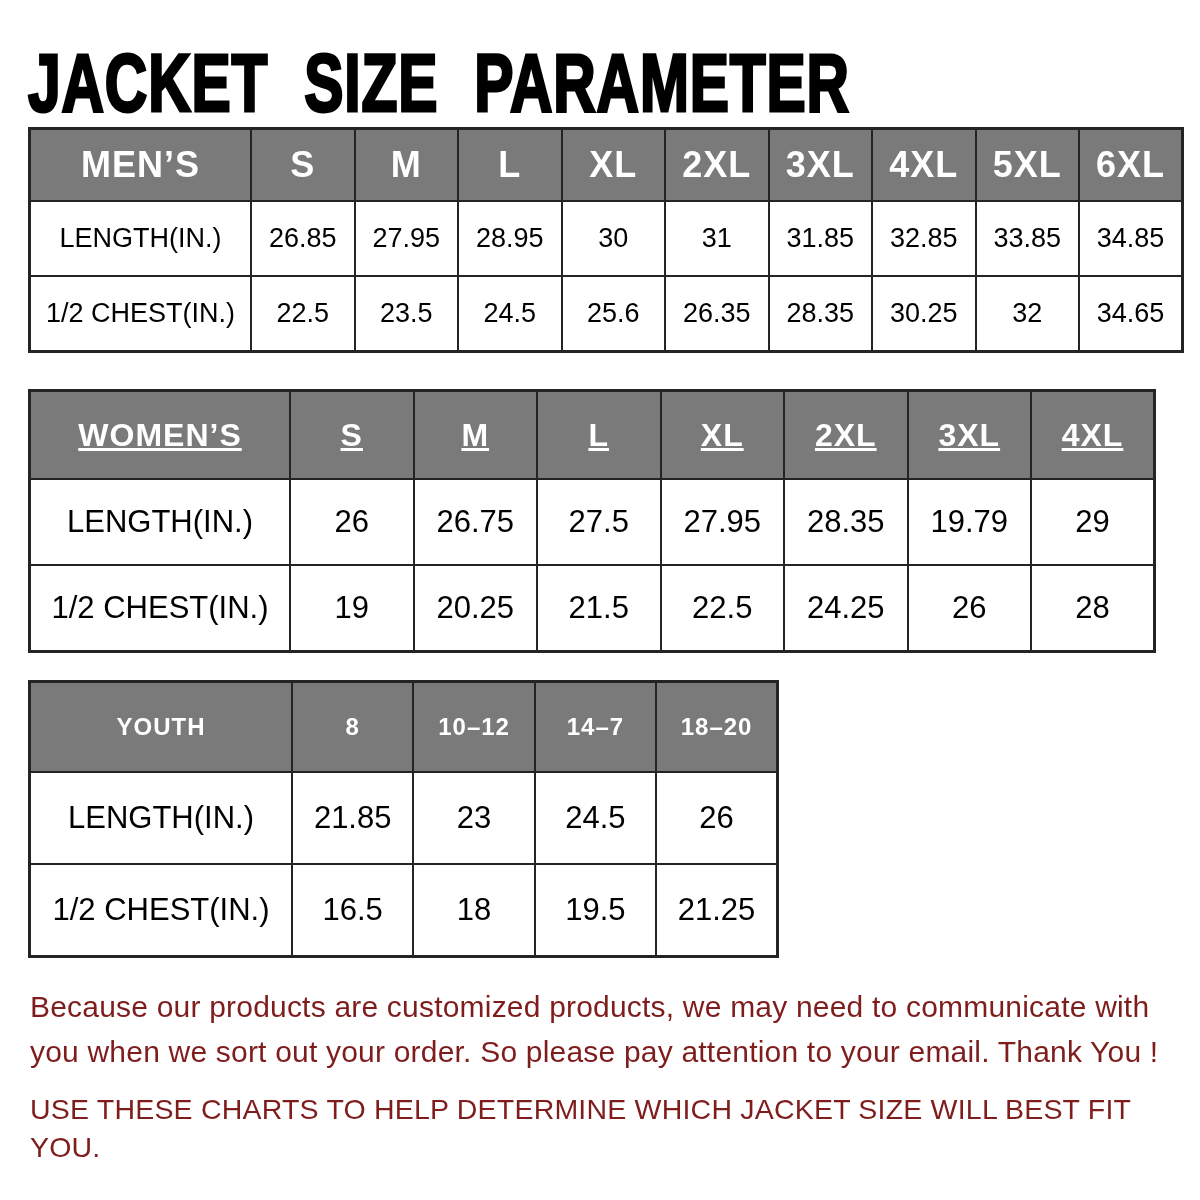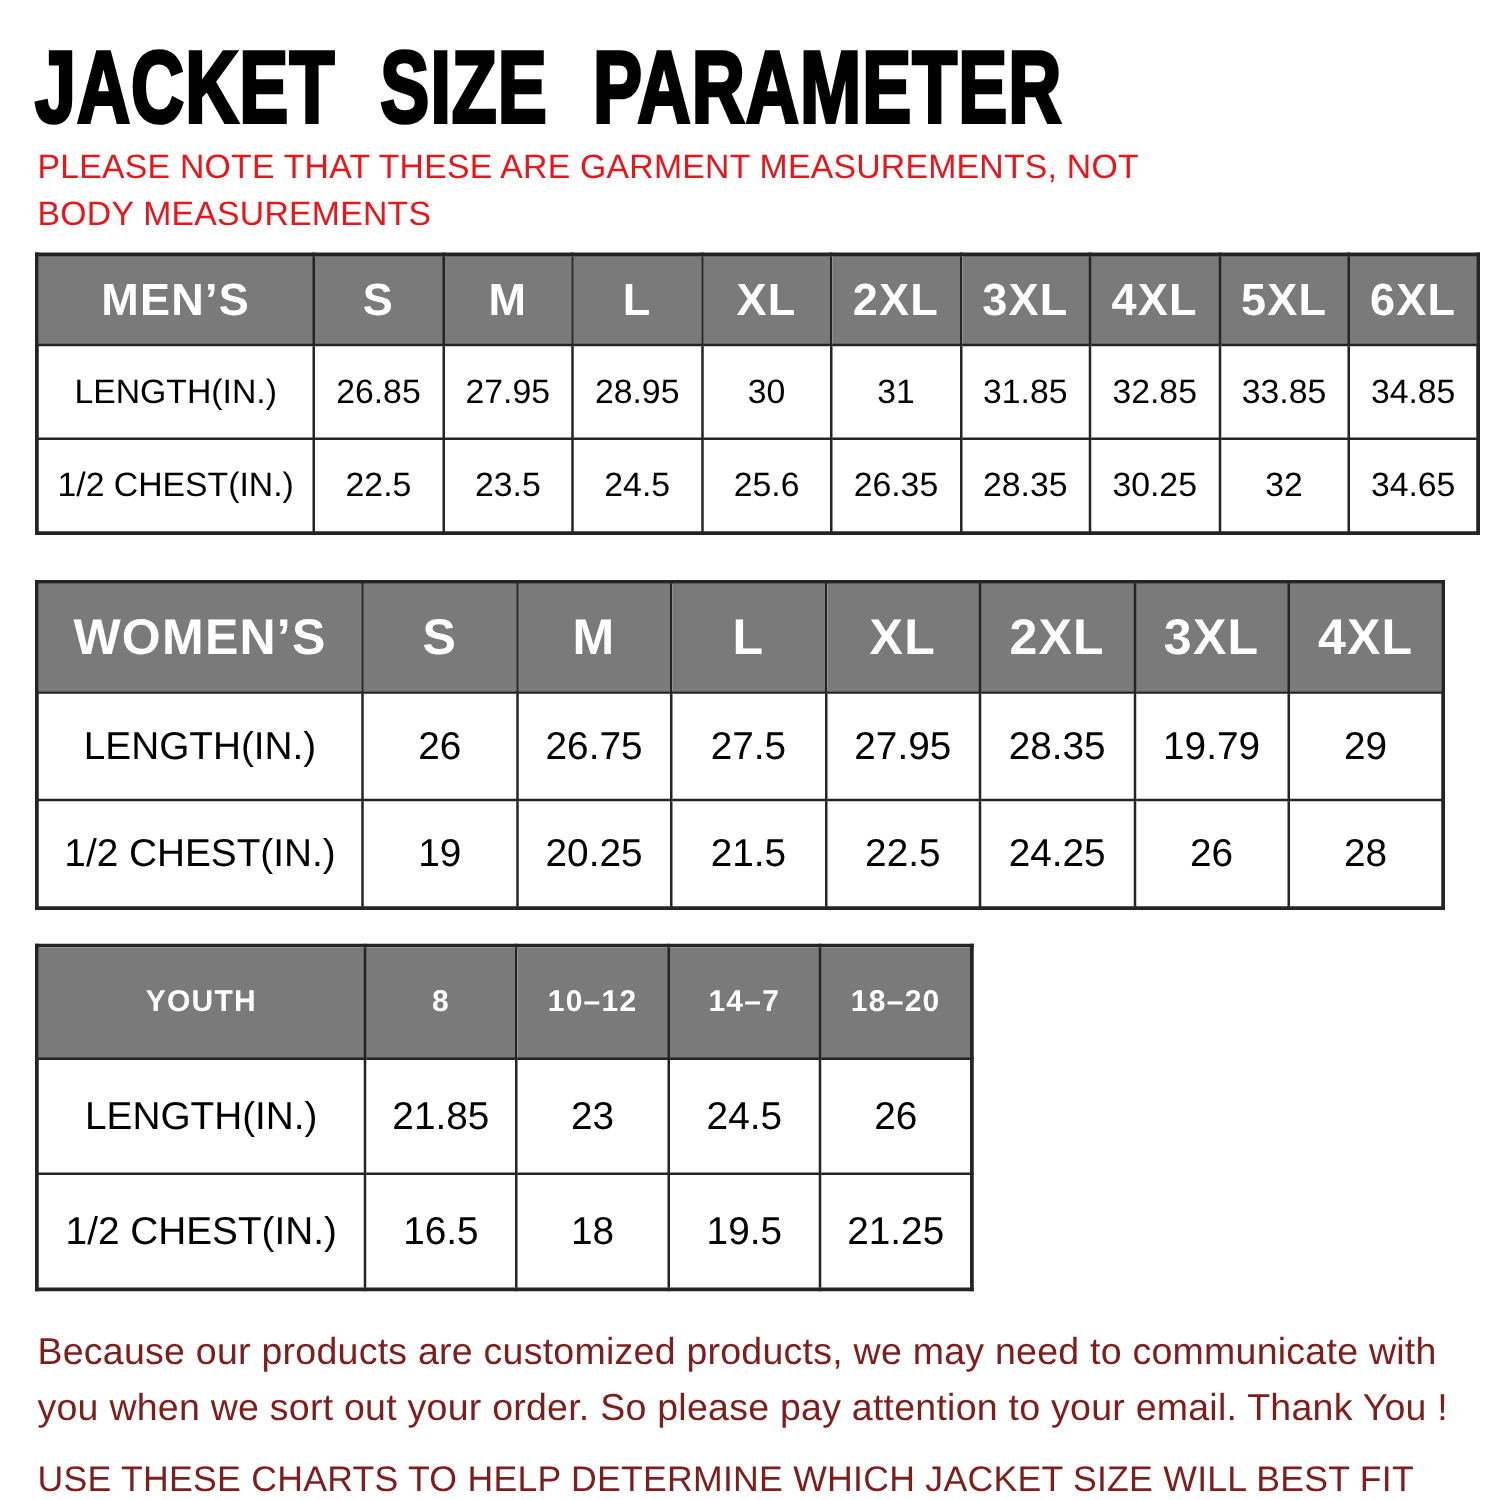--- a/index.html
+++ b/index.html
@@ -1,19 +1,19 @@
 <!DOCTYPE html>
 <html><head>
 <meta charset="utf-8">
 <style>
   html,body{margin:0;padding:0;background:#ffffff;}
   .page{
     width:1200px;height:1200px;background:#ffffff;overflow:hidden;
     font-family:"Liberation Sans",sans-serif;box-sizing:border-box;
-    padding:26px 0 0 28px;position:relative;
+    padding:39px 0 0 28px;position:relative;
   }
   .title{
     margin:0;color:#000;font-weight:bold;font-size:70px;line-height:76px;
     white-space:nowrap;word-spacing:0.32em;letter-spacing:1px;
     transform:scale(0.84,1.16);transform-origin:left top;
     -webkit-text-stroke:2.6px #000;
   }
   .note{
     color:#e8151b;font-size:27px;line-height:38px;width:950px;
     margin:12px 0 0 2px;letter-spacing:0.2px;font-weight:400;
@@ -30,21 +30,21 @@
     background:#7a7a7a;color:#ffffff;font-weight:bold;letter-spacing:1px;
   }
   table.size-table td{color:#000;}
   
   .mens{width:1156px;margin-top:12px;}
   .mens th{font-size:36px;height:70px;}
   .mens td{font-size:27px;height:73px;}
   .mens .cat{width:219px;}
   
   .womens{width:1128px;margin-top:36px;}
-  .womens th{font-size:40px;height:86px;}
+  .womens th{font-size:32px;height:86px;text-decoration:underline;}
   .womens td{font-size:31px;height:84px;}
   .womens .cat{width:258px;}
   
   .youth{width:751px;margin-top:27px;}
   .youth th{font-size:24px;height:88px;}
   .youth td{font-size:31px;height:90px;}
   .youth .cat{width:260px;}
   .footer-note{
     color:#7f1d1d;font-size:30px;line-height:45px;width:1165px;
     margin:26px 0 0 2px;letter-spacing:0.2px;
@@ -53,21 +53,20 @@
     font-size:28.5px;margin-top:16px;line-height:38px;width:1170px;
   }
 </style>
 </head>
 <body>
 
 <div class="page">
 
   <h1 class="title">JACKET SIZE PARAMETER</h1>
 
-  <p class="note">PLEASE NOTE THAT THESE ARE GARMENT MEASUREMENTS, NOT BODY MEASUREMENTS</p>
 
   <table class="size-table mens">
       <thead>
         <tr>
           <th class="cat">MEN’S</th>
           <th>S</th>
           <th>M</th>
           <th>L</th>
           <th>XL</th>
           <th>2XL</th>

